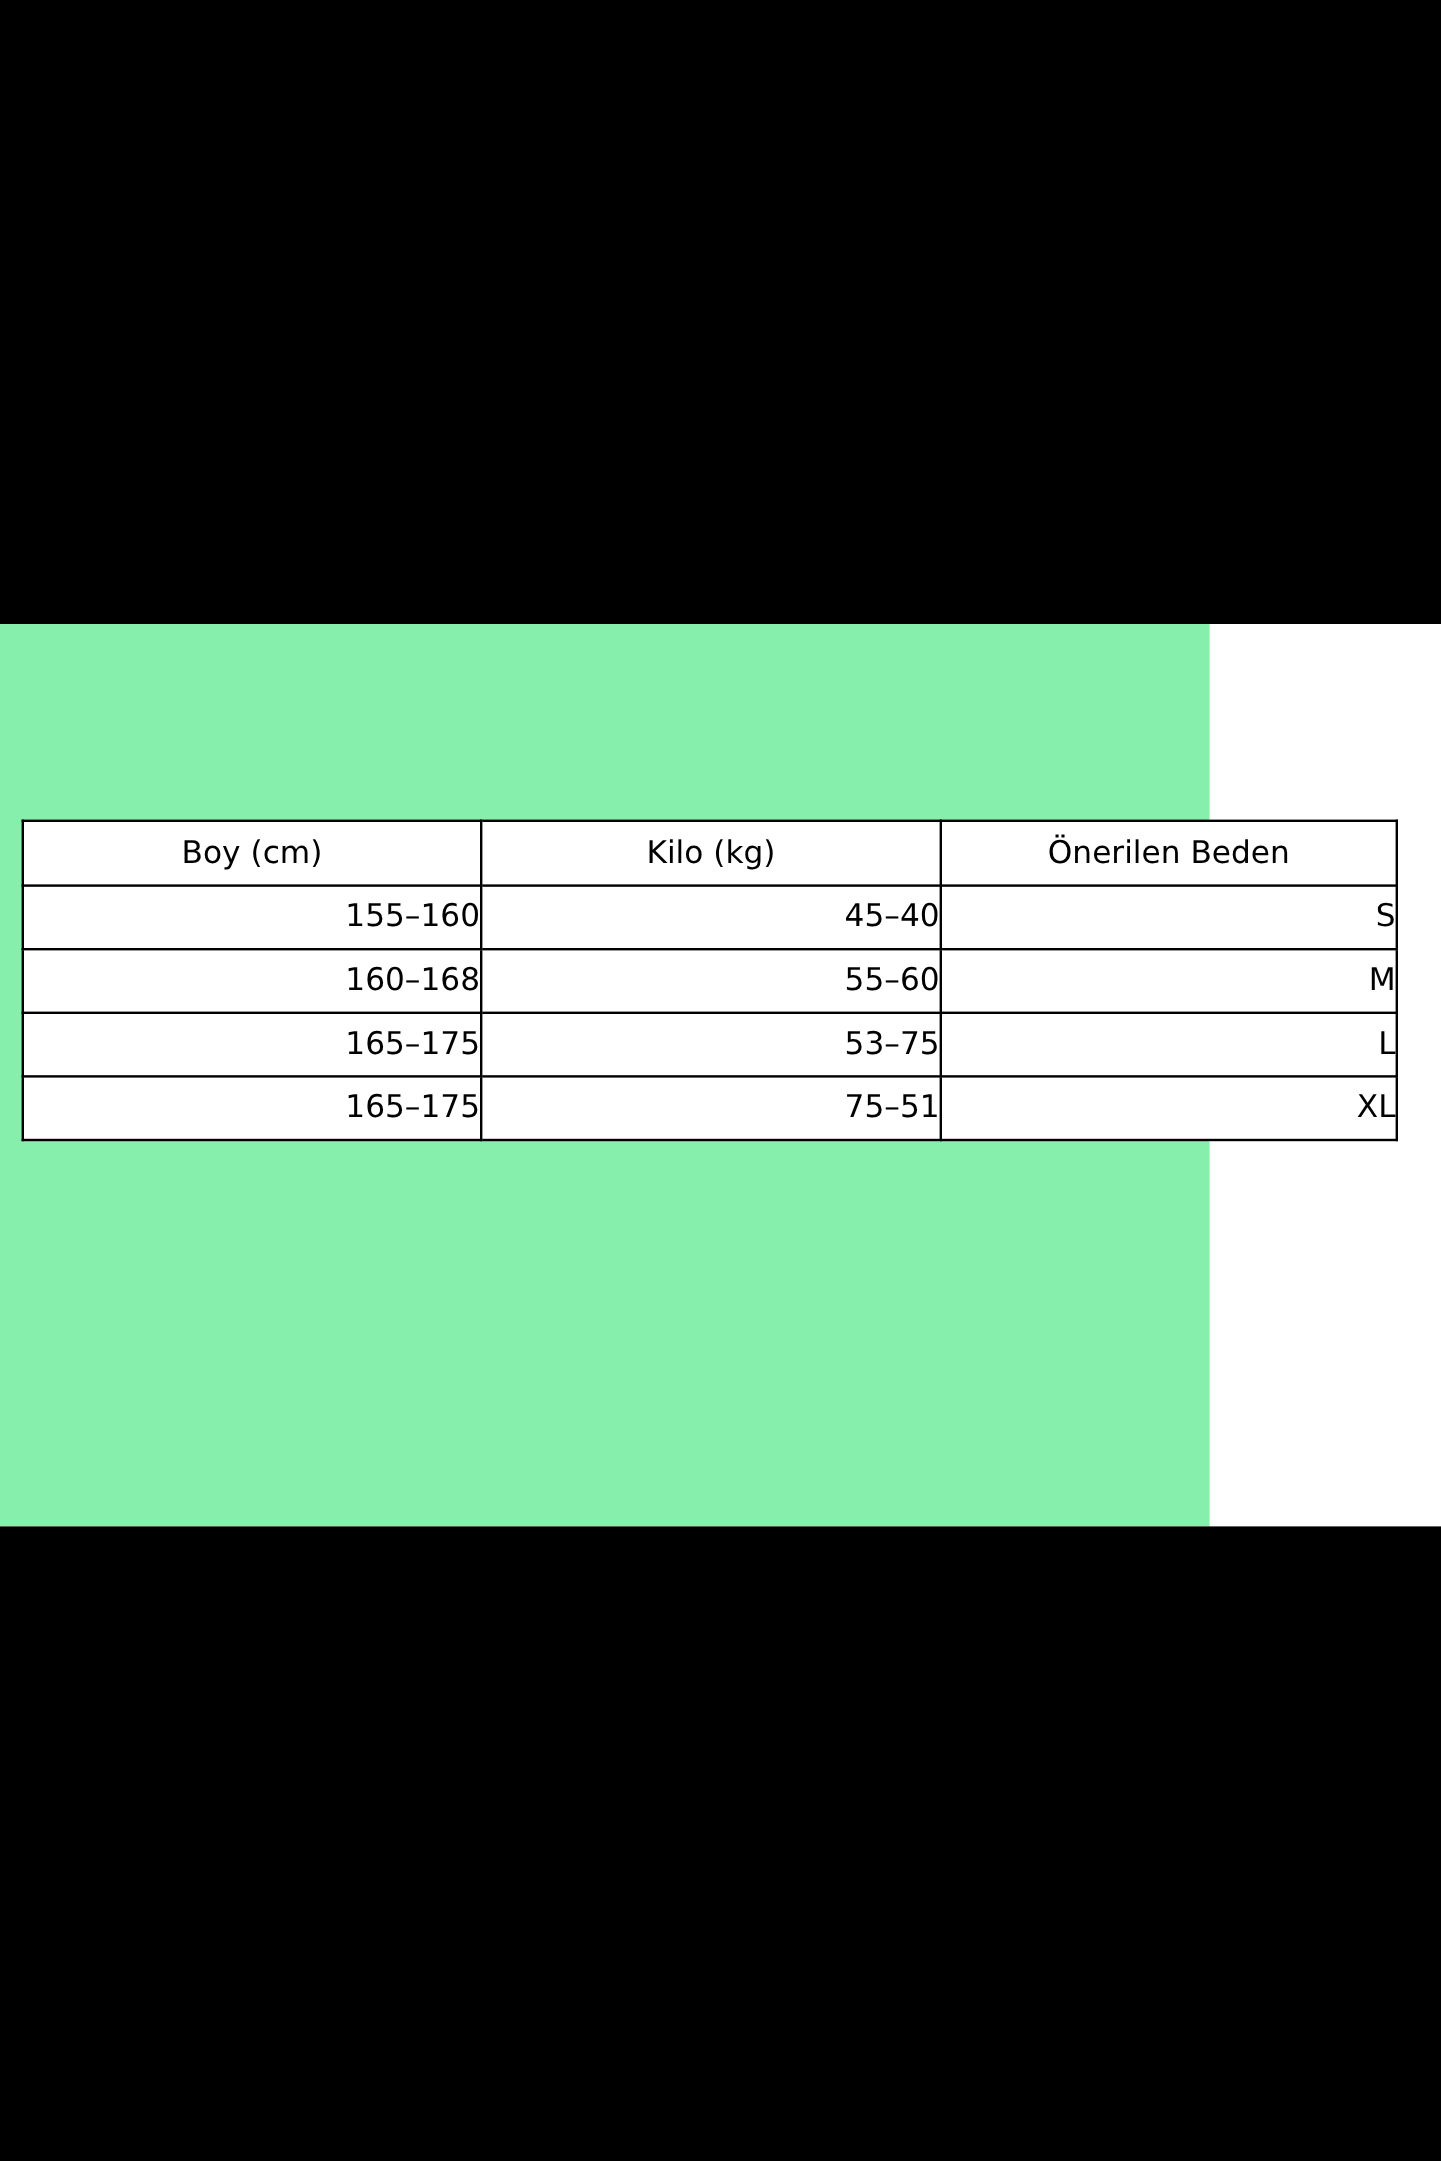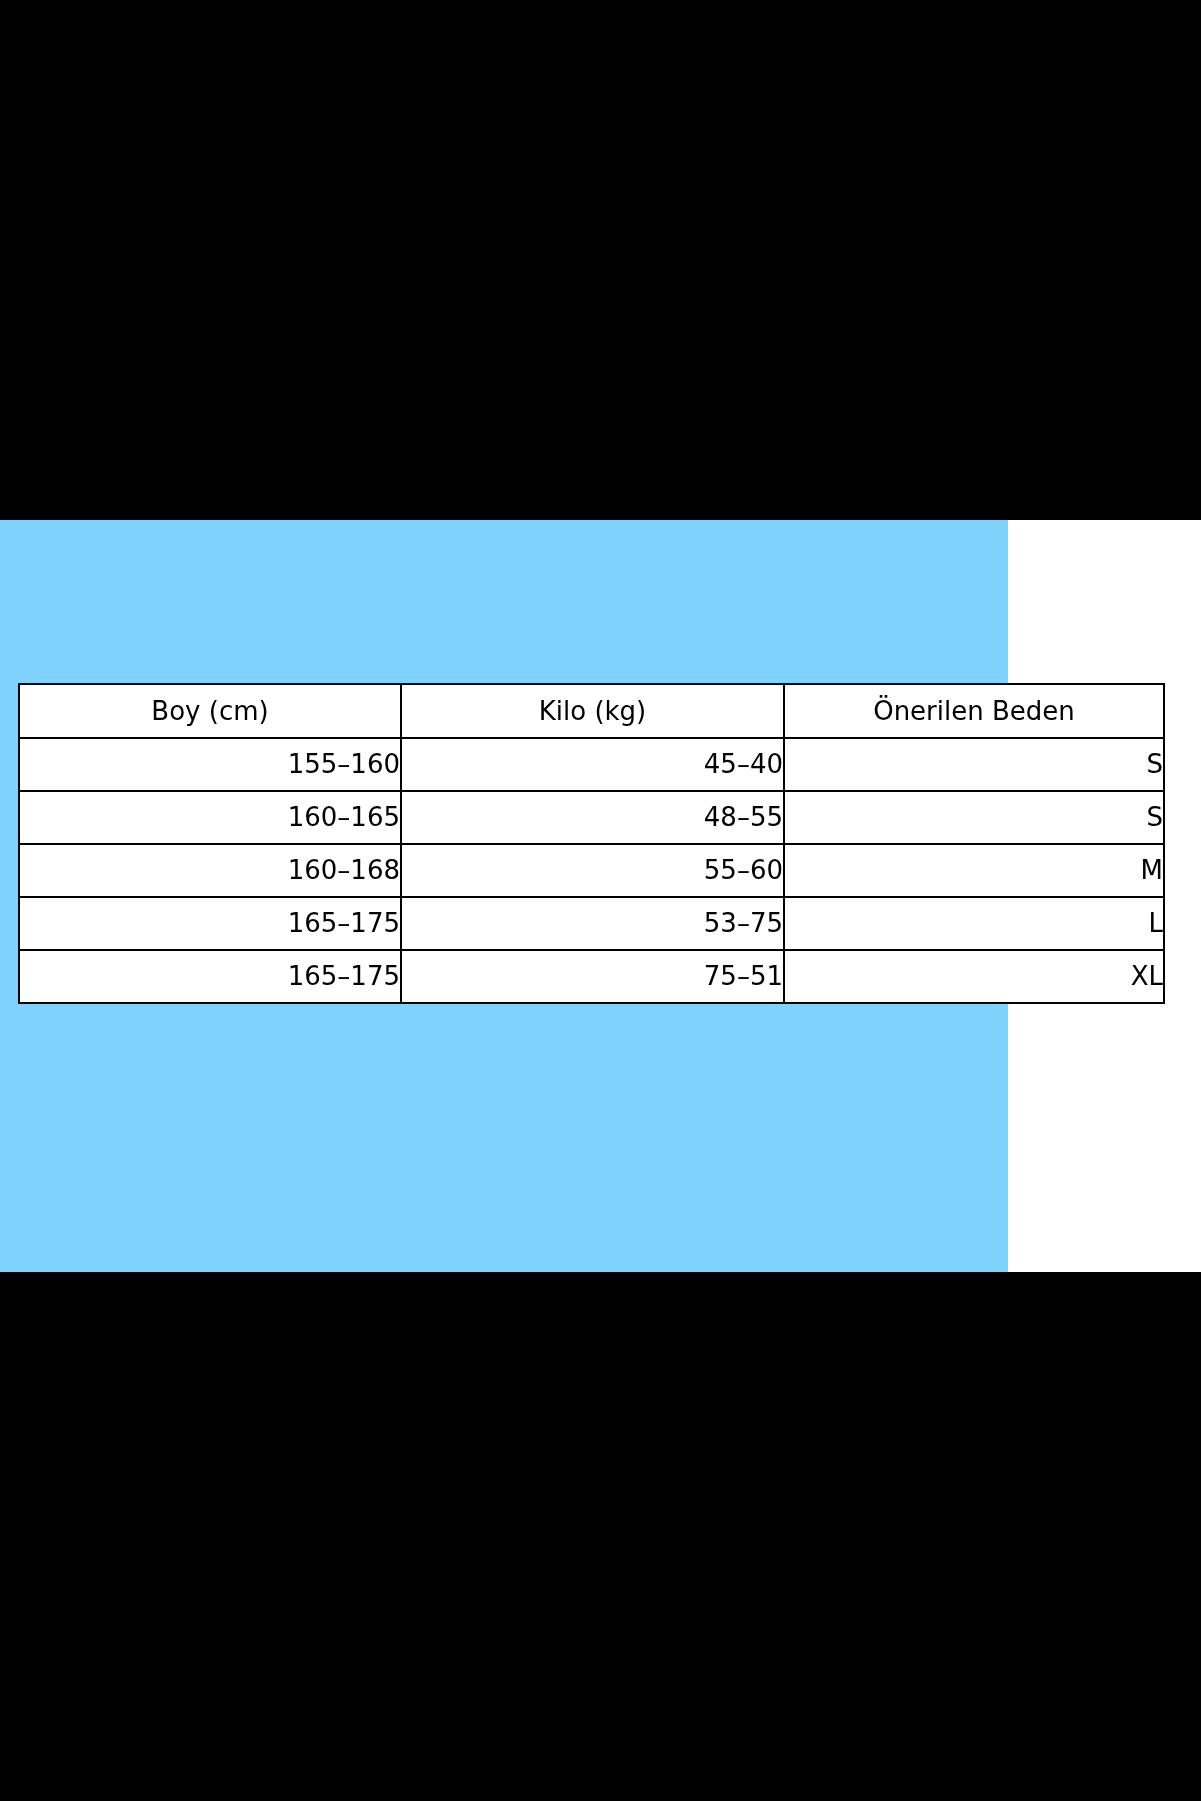--- a/index.html
+++ b/index.html
@@ -34,21 +34,21 @@
     width: 1201px;
     height: 529px;
     background: #000000;
   }
   .content {
     position: absolute;
     left: 0;
     top: 520px;
     width: 1008px;
     height: 752px;
-    background: #7dd3fc;
+    background: #86efac;
   }
   .table-wrap {
     position: absolute;
     left: 18px;
     top: 163px;
     width: 1145px;
   }
   table.size-table {
     border-collapse: collapse;
     width: 1145px;
@@ -101,25 +101,20 @@
             <th>Önerilen Beden</th>
           </tr>
         </thead>
         <tbody>
           <tr>
             <td>155–160</td>
             <td>45–40</td>
             <td>S</td>
           </tr>
           <tr>
-            <td>160–165</td>
-            <td>48–55</td>
-            <td>S</td>
-          </tr>
-          <tr>
             <td>160–168</td>
             <td>55–60</td>
             <td>M</td>
           </tr>
           <tr>
             <td>165–175</td>
             <td>53–75</td>
             <td>L</td>
           </tr>
           <tr>

